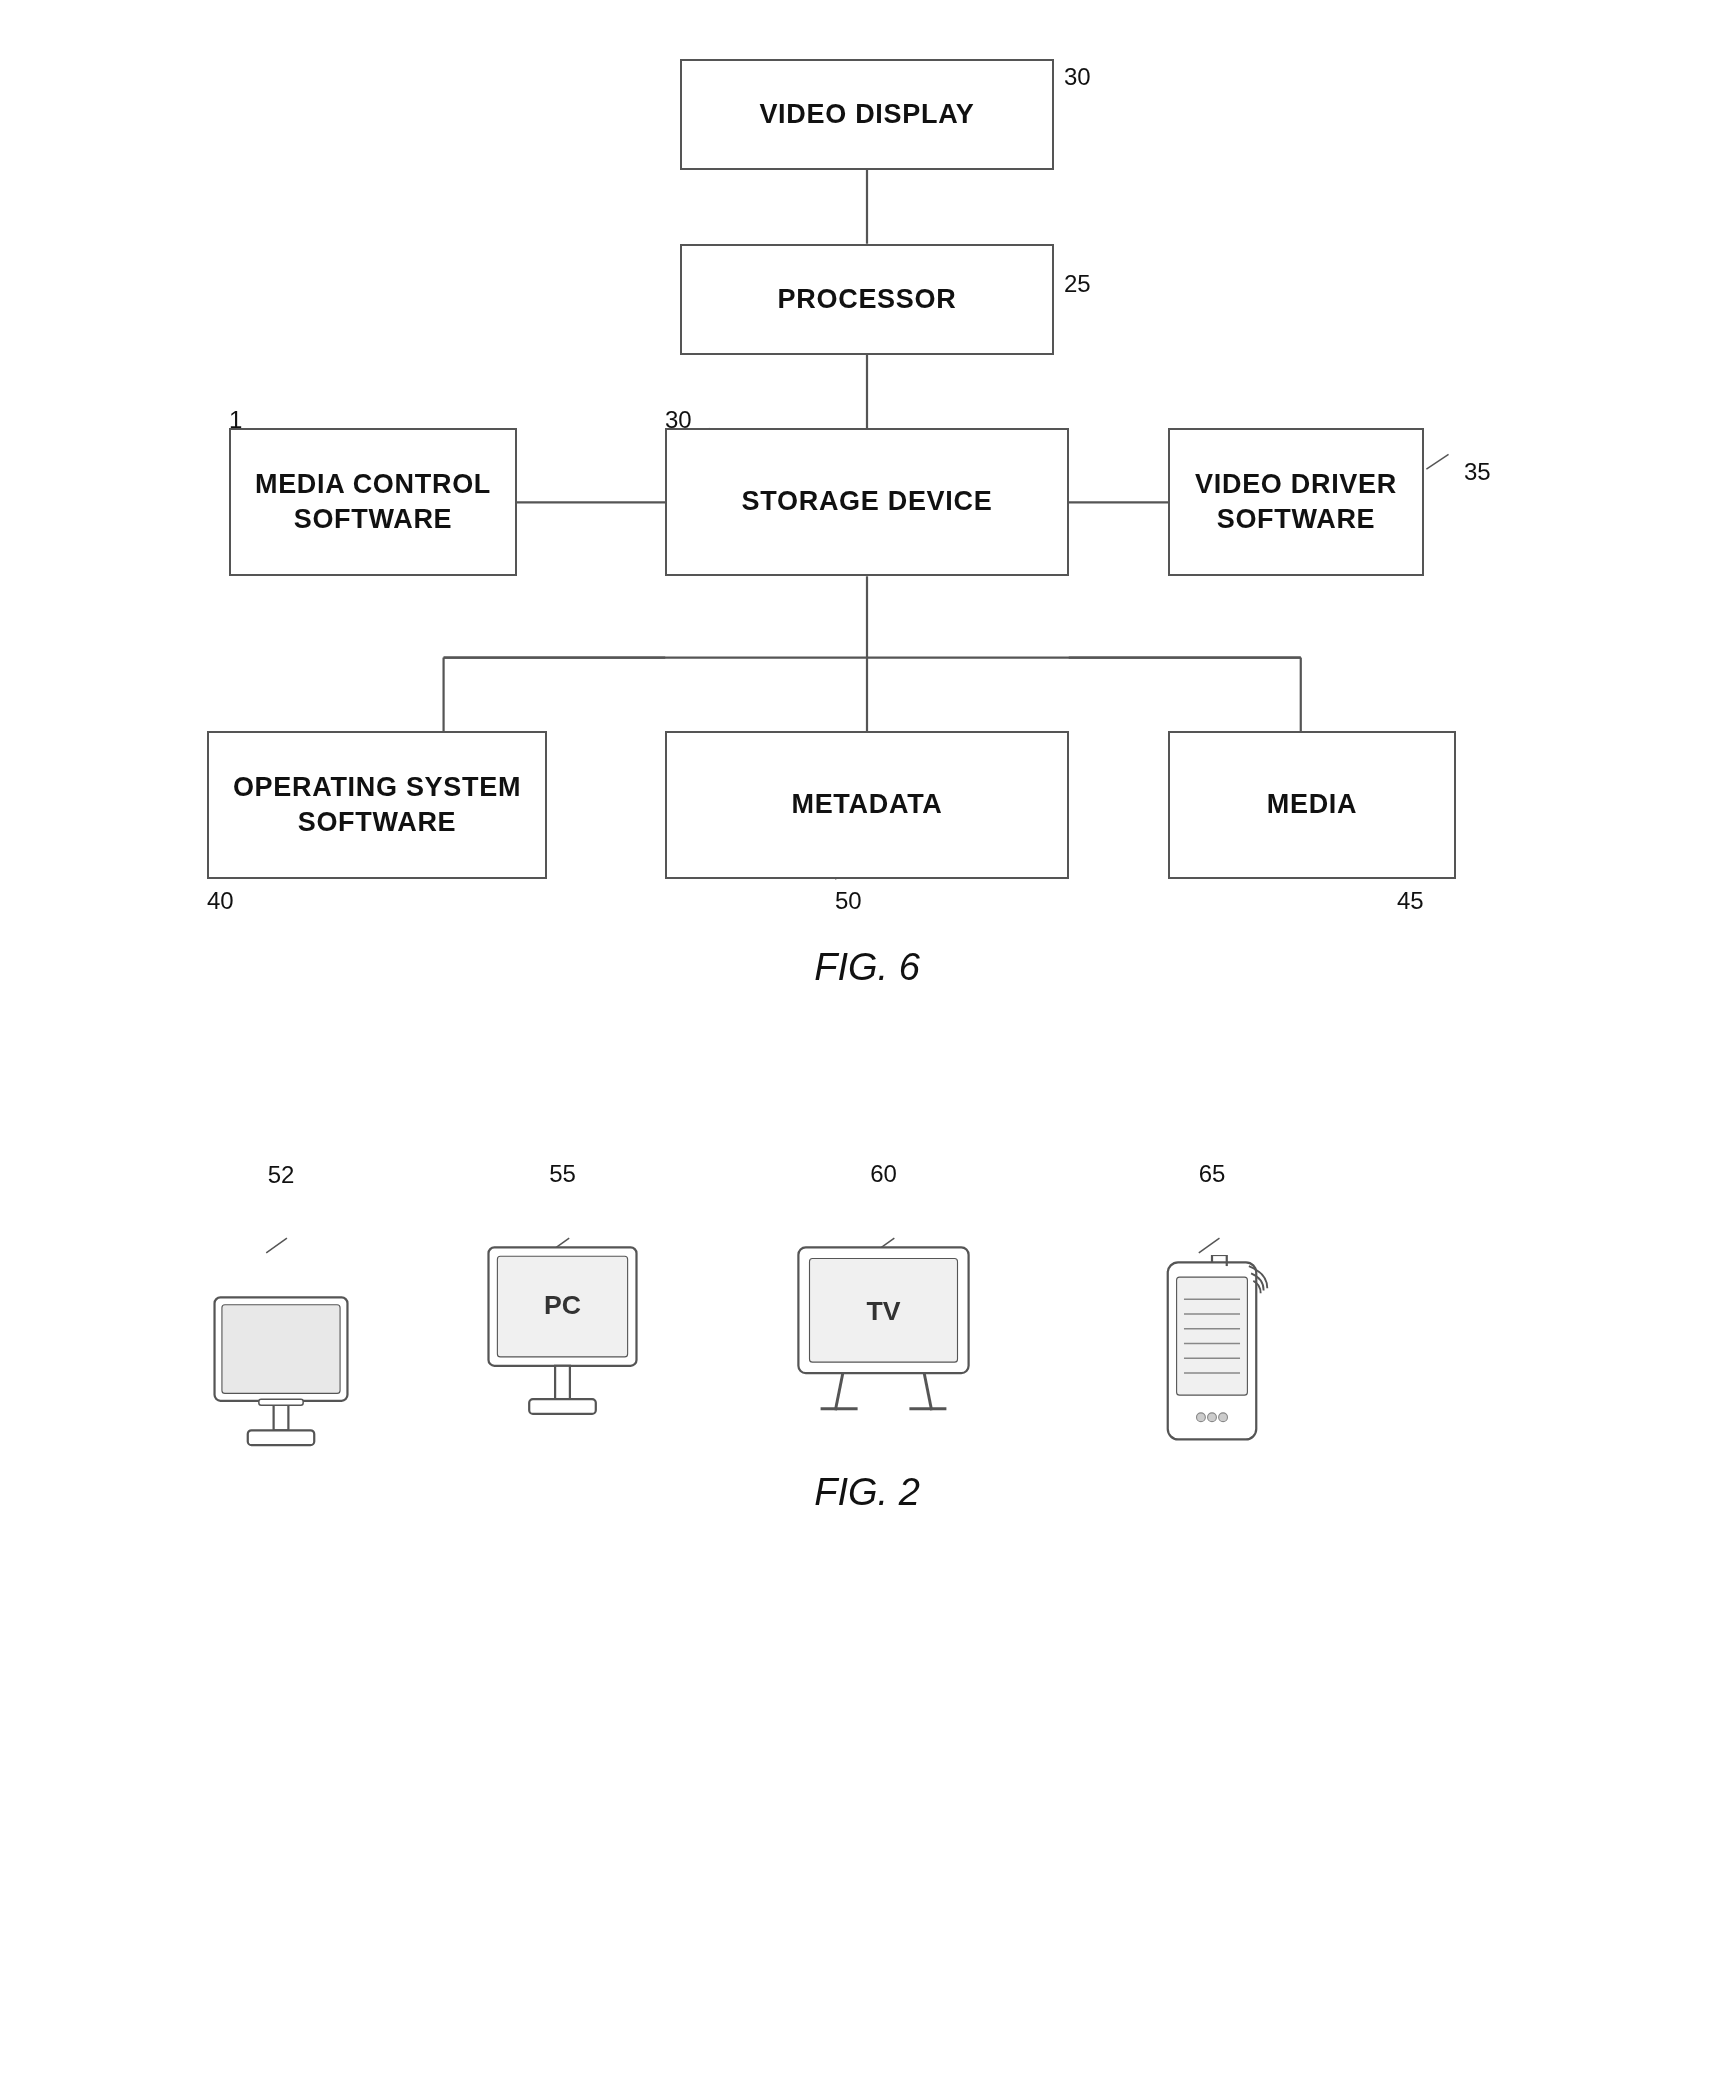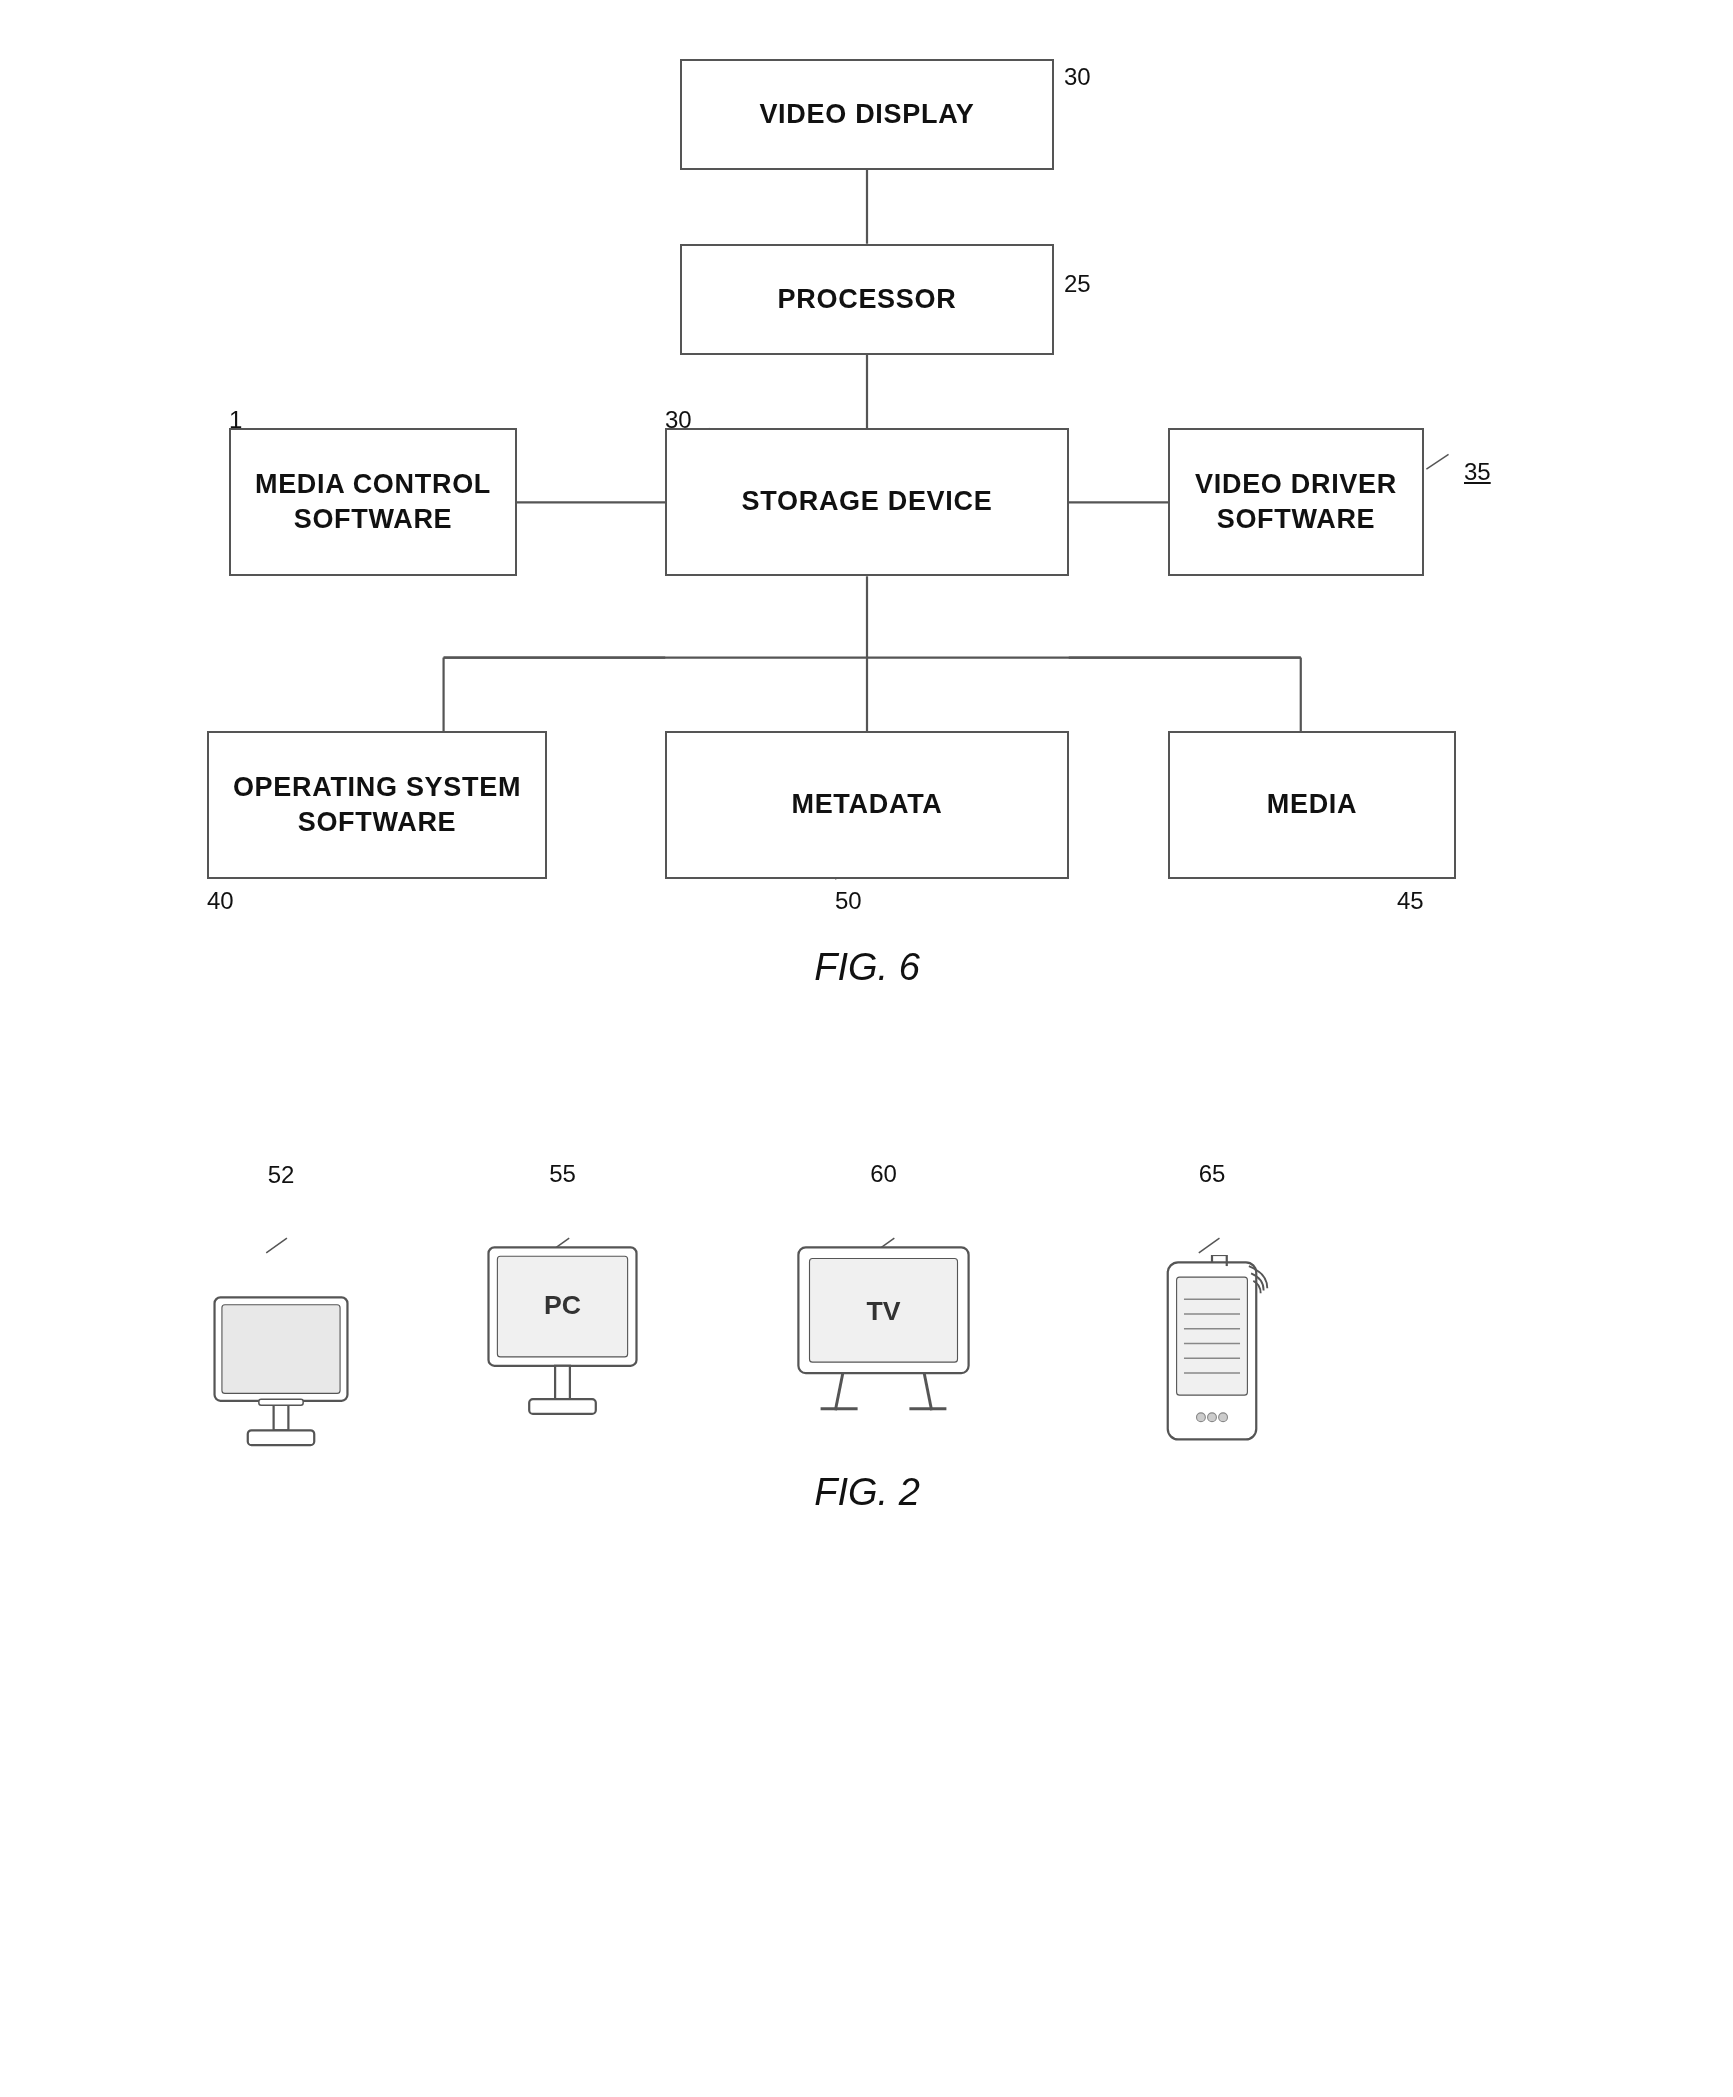--- a/index.html
+++ b/index.html
@@ -168,21 +168,21 @@
     <div class="box" style="left:517px; top:384px; width:404px; height:148px;">
       <span>STORAGE DEVICE</span>
     </div>
 
     <div class="label-ref" style="left:517px; top:362px;">30</div>
 
     <div class="box" style="left:1020px; top:384px; width:256px; height:148px;">
       <span>VIDEO DRIVER<br>SOFTWARE</span>
     </div>
 
-    <div class="label-ref" style="left:1316px; top:414px;text-decoration:underline;">35</div>
+    <div class="label-ref" style="left:1316px; top:414px;">35</div>
 
     <div class="box" style="left:59px; top:687px; width:340px; height:148px;">
       <span>OPERATING SYSTEM<br>SOFTWARE</span>
     </div>
 
     <div class="label-ref" style="left:59px; top:843px;">40</div>
 
     <div class="box" style="left:517px; top:687px; width:404px; height:148px;">
       <span>METADATA</span>
     </div>

